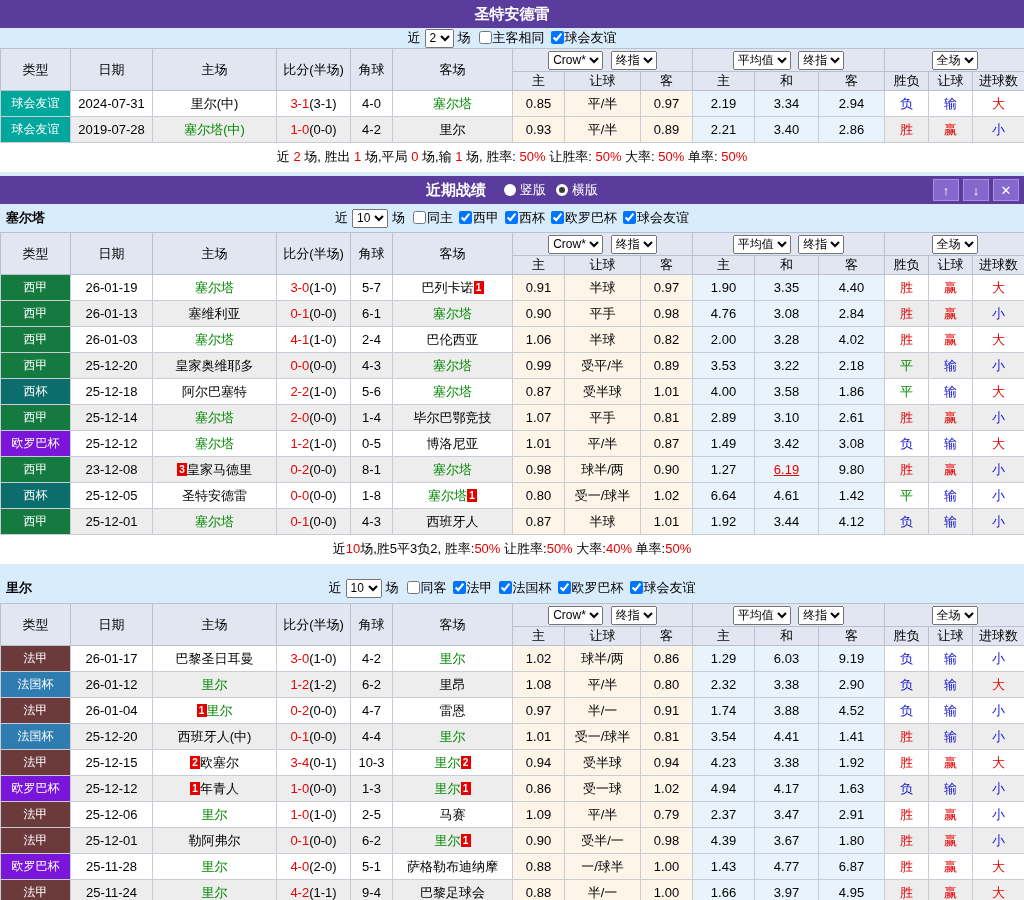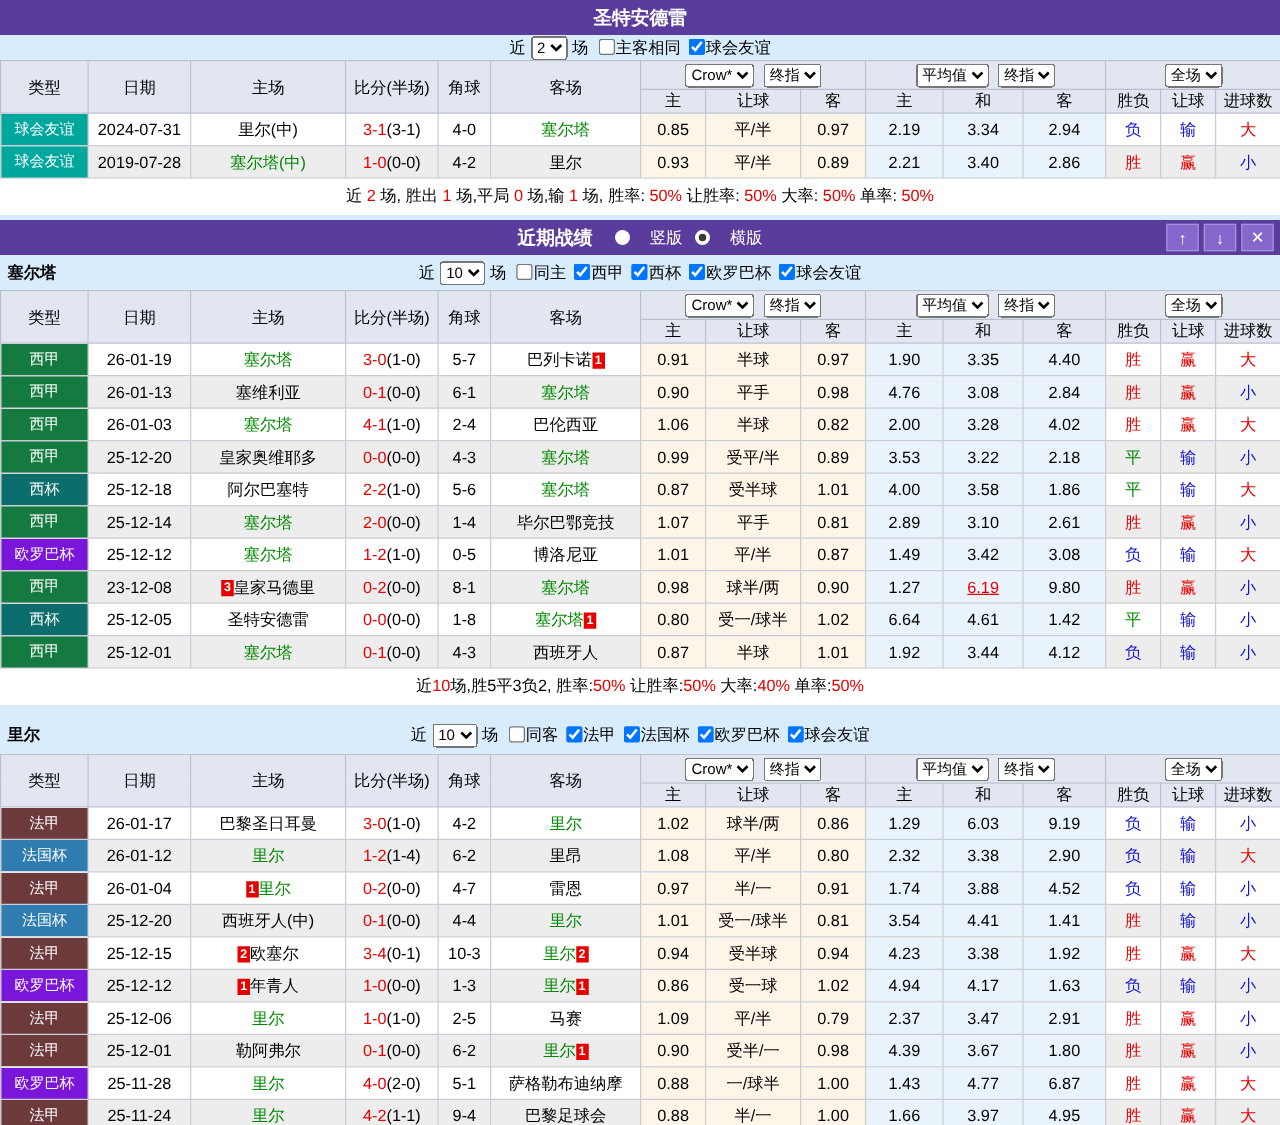--- a/index.html
+++ b/index.html
@@ -4,21 +4,21 @@
 <style>
   * { box-sizing: border-box; margin: 0; padding: 0; }
   html,body { width: 1024px; background: #fff; }
   body { font-family: "Liberation Sans", "DejaVu Sans", sans-serif; font-size: 13px; color: #000; }
 
   .topbar { position: relative; height: 28px; background: #5A3C9C; color: #fff;
             display: flex; align-items: center; justify-content: center;
             font-size: 15px; font-weight: bold; }
   .bar-center { display: flex; align-items: center; gap: 8px; }
   .bar-radios { display: flex; align-items: center; gap: 10px; font-weight: normal; font-size: 13px; margin-left: 10px; }
-  .radio-item { display: inline-flex; align-items: center; gap: 16px; cursor: pointer; }
+  .radio-item { display: inline-flex; align-items: center; gap: 4px; cursor: pointer; }
   .rdo { width: 12px; height: 12px; border-radius: 50%; background: #fff; display: inline-block; }
   .rdo.off { background: #3a3a3a; border: 3px solid #fff; }
   .bar-btns { position: absolute; right: 5px; top: 3px; display: flex; gap: 4px; }
   .pbtn { width: 26px; height: 22px; background: #8468CC; border: 1px solid #A78FE3; color: #fff;
           font-size: 13px; font-weight: bold; display: flex; align-items: center; justify-content: center; cursor: pointer; }
 
   .ctrlrow { background: #D9ECFC; display: flex; align-items: center; justify-content: center; gap: 2px; }
   .ctrl-h2h { height: 20px; }
   .teamrow { position: relative; height: 28px; }
   .teamrow.second { height: 30px; }
@@ -517,21 +517,21 @@
         <td class="cblue">6.03</td>
         <td class="cblue">9.19</td>
         <td class="pl" style="color: rgb(21, 21, 207);">负</td>
         <td class="pl" style="color: rgb(21, 21, 207);">输</td>
         <td class="pl" style="color: rgb(21, 21, 207);">小</td>
       </tr>
       <tr class="even">
         <td class="lg" style="background: rgb(46, 124, 176);">法国杯</td>
         <td class="pl">26-01-12</td>
         <td class="pl"><span class="green">里尔</span></td>
-        <td class="pl"><span class="sm">1-2</span><span>(1-4)</span></td>
+        <td class="pl"><span class="sm">1-2</span><span>(1-2)</span></td>
         <td class="pl">6-2</td>
         <td class="pl"><span>里昂</span></td>
         <td class="cream">1.08</td>
         <td class="cream">平/半</td>
         <td class="cream">0.80</td>
         <td class="cblue">2.32</td>
         <td class="cblue">3.38</td>
         <td class="cblue">2.90</td>
         <td class="pl" style="color: rgb(21, 21, 207);">负</td>
         <td class="pl" style="color: rgb(21, 21, 207);">输</td>

